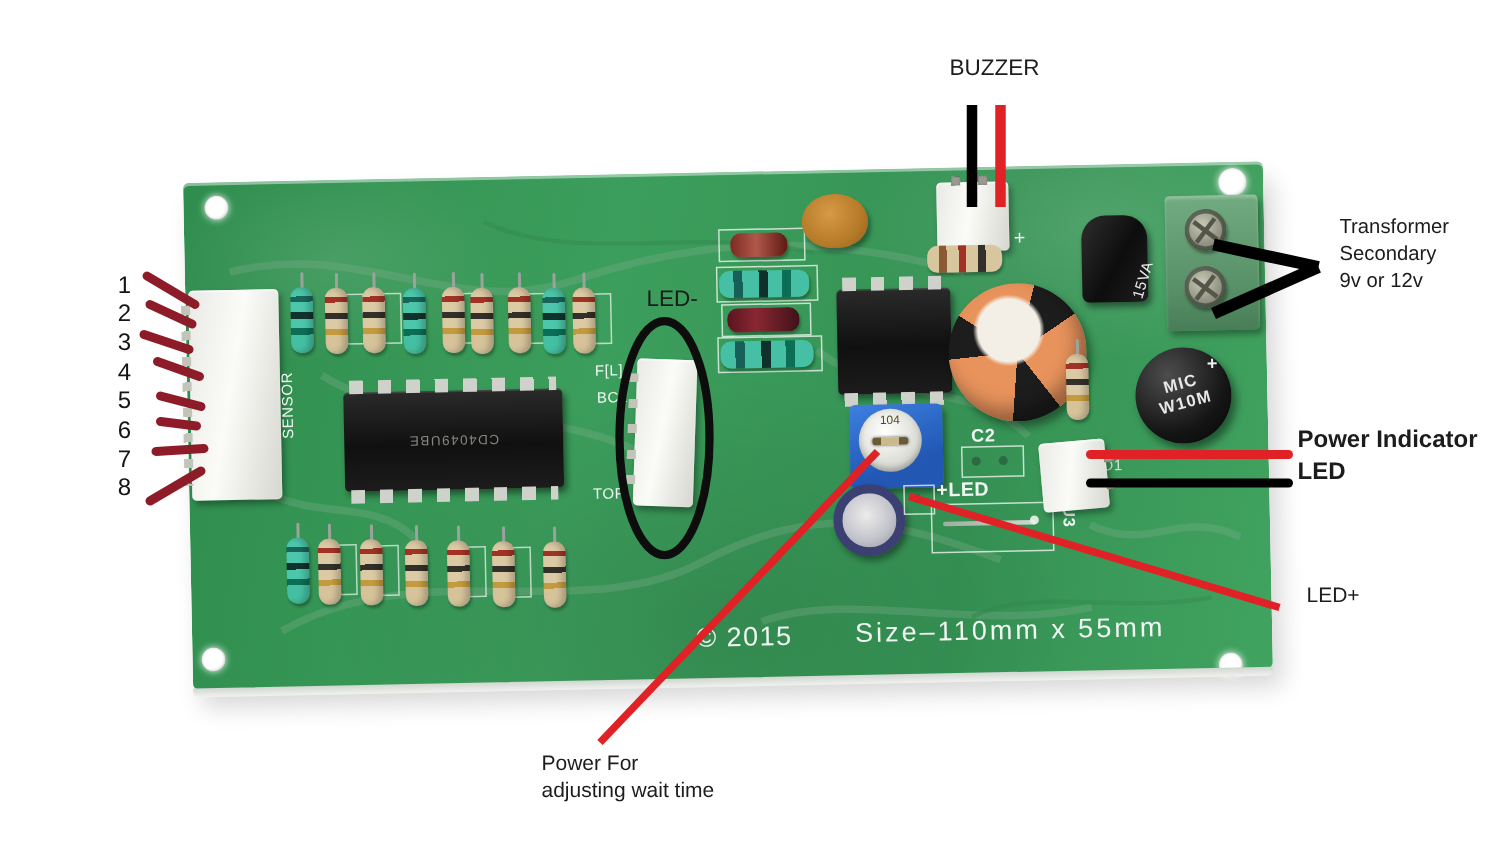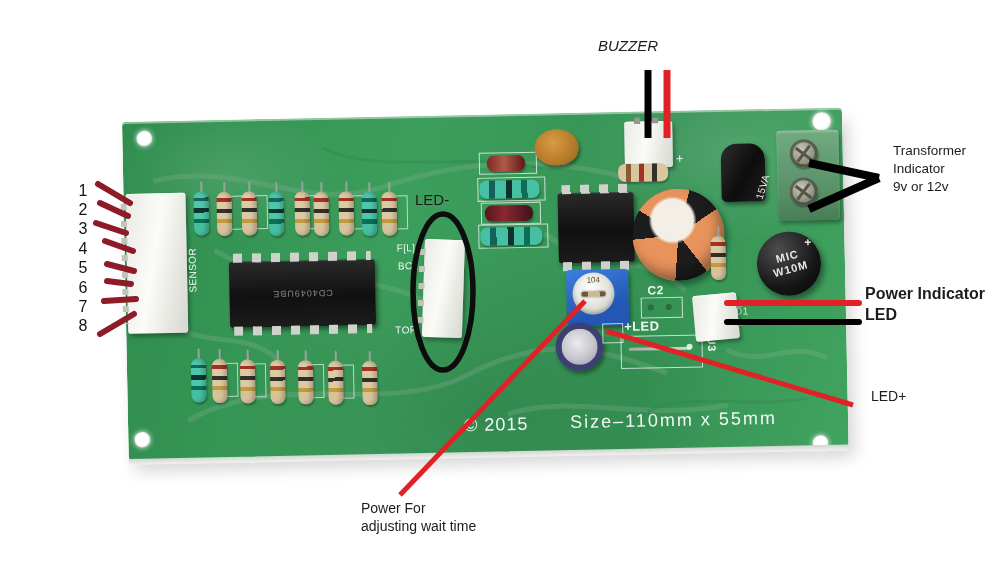--- a/index.html
+++ b/index.html
@@ -331,34 +331,34 @@
 <div class="labels">
   <div class="pin-num" style="top:182px;">1</div>
   <div class="pin-num" style="top:201px;">2</div>
   <div class="pin-num" style="top:220px;">3</div>
   <div class="pin-num" style="top:240px;">4</div>
   <div class="pin-num" style="top:259px;">5</div>
   <div class="pin-num" style="top:279px;">6</div>
   <div class="pin-num" style="top:298px;">7</div>
   <div class="pin-num" style="top:317px;">8</div>
 
-  <div class="label" style="left:598px;top:36px;font-style:italic;">BUZZER</div>
+  <div class="label" style="left:633px;top:36px;">BUZZER</div>
 
   <div class="label small" style="left:893px;top:142px;">
     <div>Transformer</div>
-    <div>Indicator</div>
+    <div>Secondary</div>
     <div>9v or 12v</div>
   </div>
 
   <div class="label" style="left:865px;top:283px;font-size:16px;font-weight:bold;">
     <div>Power Indicator</div>
     <div>LED</div>
   </div>
 
   <div class="label" style="left:871px;top:387px;font-size:14px;">LED+</div>
 
-  <div class="label" style="left:415px;top:190px;">LED-</div>
+  <div class="label" style="left:431px;top:190px;">LED-</div>
 
   <div class="label" style="left:361px;top:499px;font-size:14px;">
     <div>Power For</div>
     <div>adjusting wait time</div>
   </div>
 </div>
 
 </body></html>

